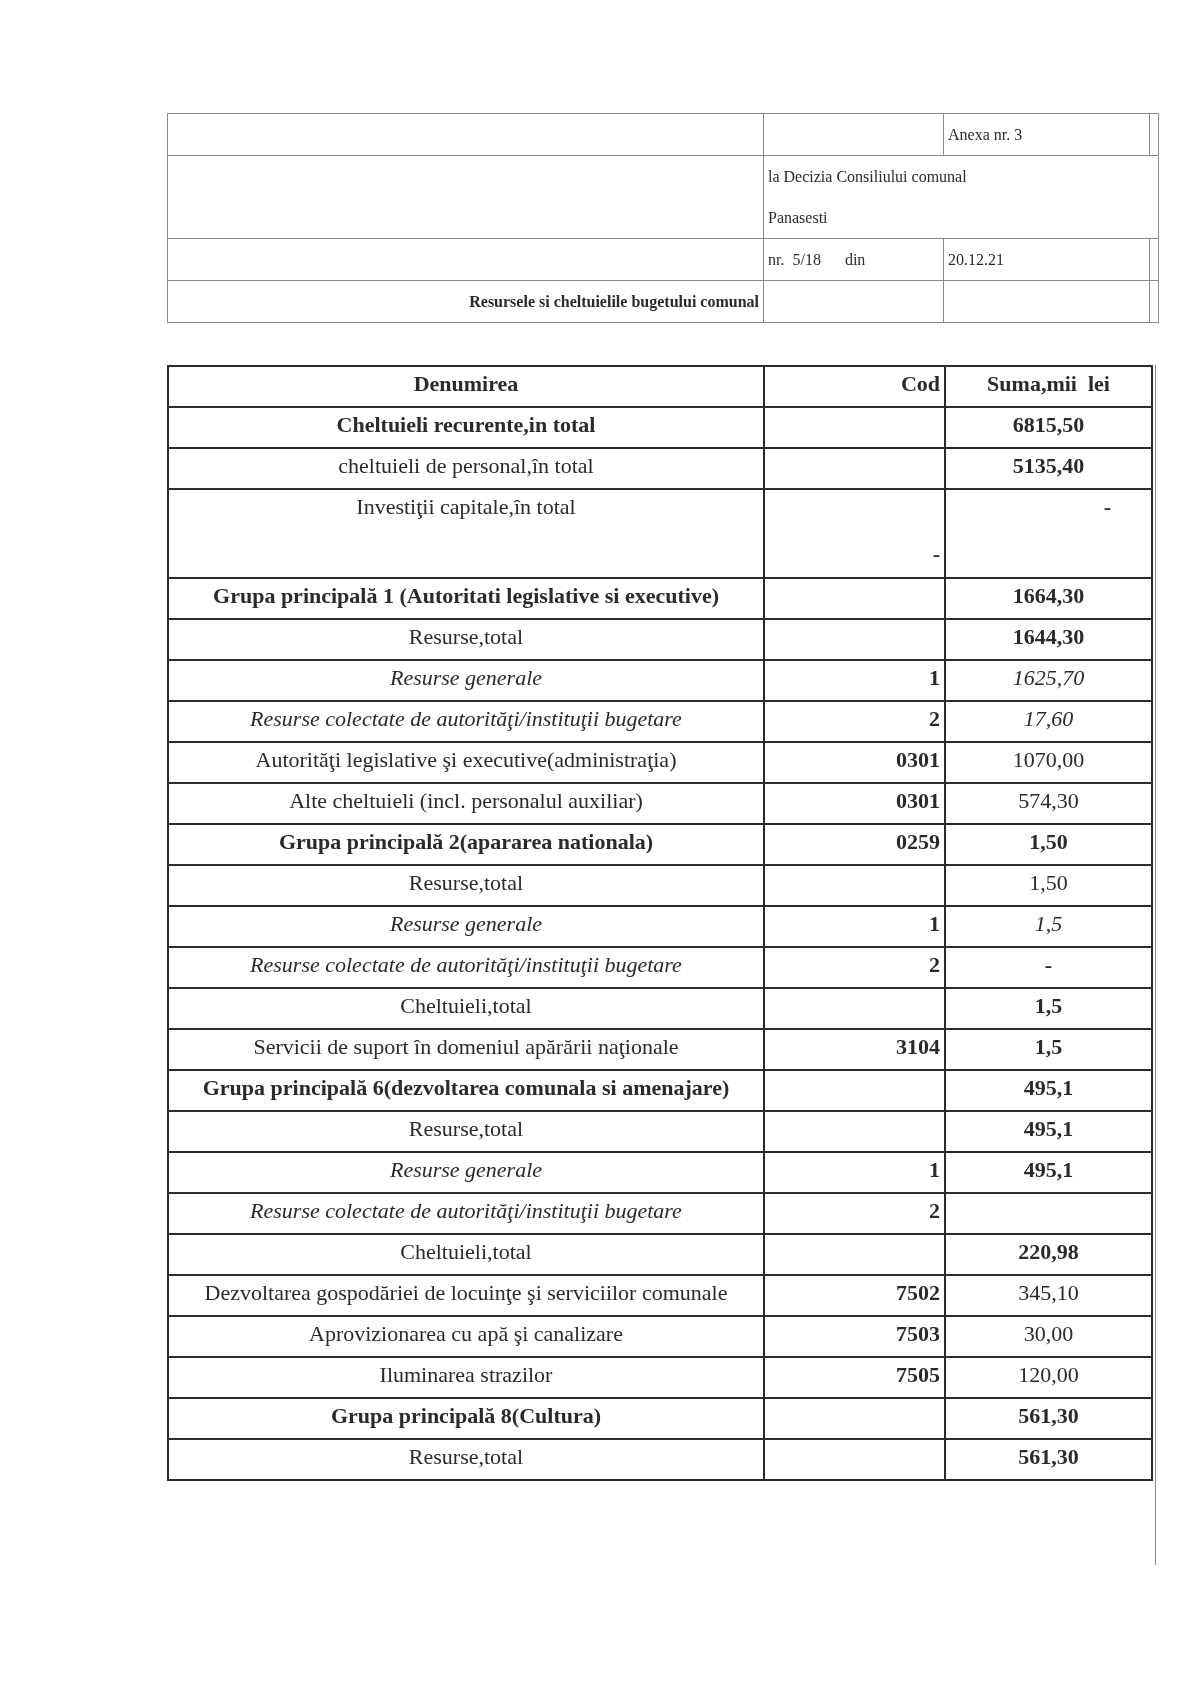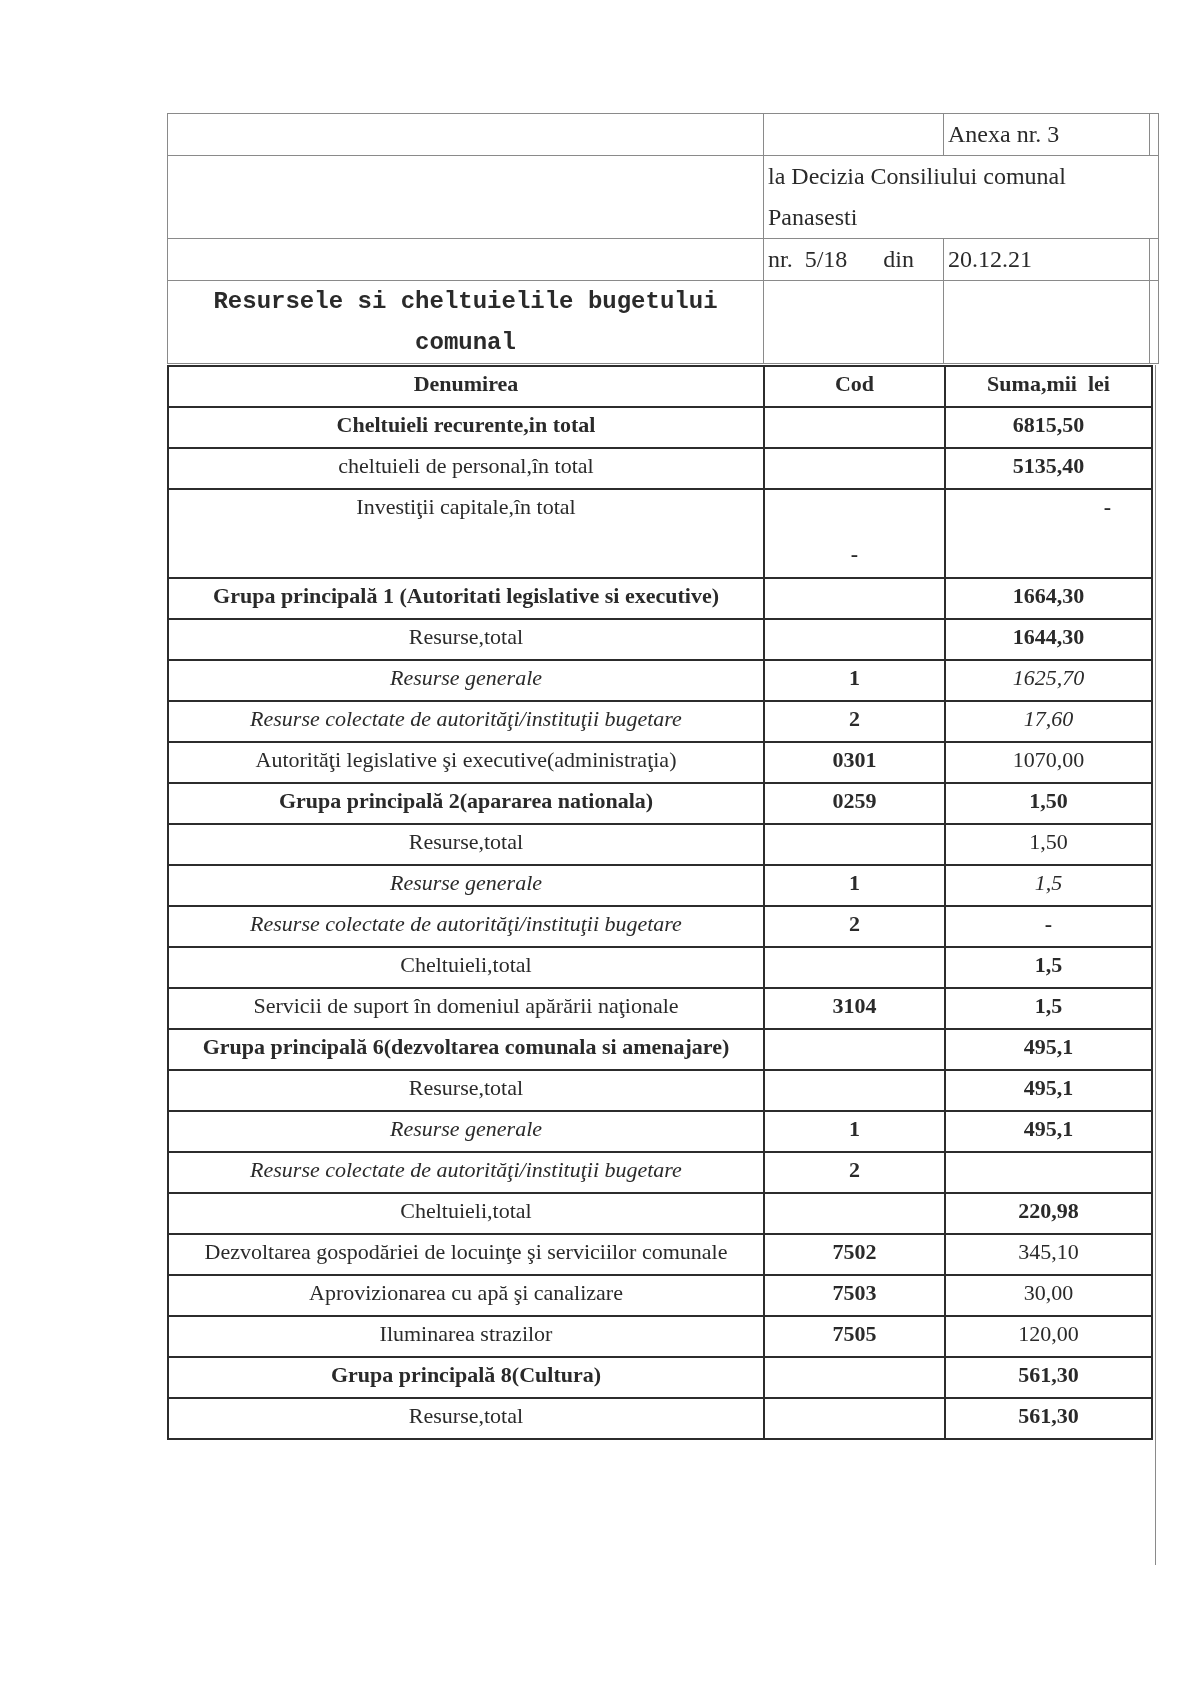--- a/index.html
+++ b/index.html
@@ -2,34 +2,34 @@
 <html><head>
 <meta charset="utf-8">
 <style>
   html, body { margin: 0; padding: 0; background: #ffffff; }
   body { width: 1190px; height: 1683px; position: relative; overflow: hidden;
          font-family: "Liberation Serif", "DejaVu Serif", serif; color: #2a2a2a; }
   .page { position: absolute; left: 0; top: 0; width: 1190px; height: 1683px; }
 
   
   .hdr { position: absolute; left: 167px; top: 113px; width: 989px; border-collapse: collapse; table-layout: fixed; }
-  .hdr td { border: 1px solid #8a8a8a; font-size: 24px; padding: 0 4px; vertical-align: top; line-height: 41px; height: 41px; }
+  .hdr td { border: 1px solid #8a8a8a; font-size: 16px; padding: 0 4px; vertical-align: top; line-height: 41px; height: 41px; }
   .hdr td.c1 { width: 587px; }
   .hdr td.c2 { width: 171px; }
   .hdr td.c3 { width: 197px; }
   .hdr td.c4 { width: 8px; padding: 0; }
   .hdr .tall { height: 82px; margin-left: 25px; }
-  .hdr .bold { font-weight: bold; text-align: center; font-family: Liberation Mono, monospace; }
+  .hdr .bold { font-weight: bold; text-align: right; }
   .hdr .right { text-align: left; }
 
   
   .main { position: absolute; left: 167px; top: 365px; width: 982px; border-collapse: collapse; table-layout: fixed; }
   .main td { border: 2px solid #2c2c2c; font-size: 22px; height: 39px; padding: 0 4px; vertical-align: top; line-height: 34px; text-align: center; }
   .main td.c1 { width: 586px; }
-  .main td.c2 { width: 171px; }
+  .main td.c2 { width: 171px; text-align: right; }
   .main td.c3 { width: 197px; }
   .main tr.double td { height: 81px; }
   .main .b { font-weight: bold; }
   .main .i { font-style: italic; }
   .main .dash-bottom { vertical-align: bottom; padding-bottom: 6px; }
   .main .dash-right { text-align: right; padding-right: 40px; }
 
   
   .outer-line { position: absolute; left: 1155px; top: 365px; width: 1px; height: 1200px; background: #8a8a8a; }
 </style>
@@ -111,20 +111,25 @@
           <td class="c1 i">Resurse colectate de autorităţi/instituţii bugetare</td>
           <td class="c2 b">2</td>
           <td class="c3 i">17,60</td>
         </tr>
         <tr>
           <td class="c1 ">Autorităţi legislative şi executive(administraţia)</td>
           <td class="c2 b">0301</td>
           <td class="c3 ">1070,00</td>
         </tr>
         <tr>
+          <td class="c1 ">Alte cheltuieli (incl. personalul auxiliar)</td>
+          <td class="c2 b">0301</td>
+          <td class="c3 ">574,30</td>
+        </tr>
+        <tr>
           <td class="c1 b">Grupa principală 2(apararea nationala)</td>
           <td class="c2 b">0259</td>
           <td class="c3 b">1,50</td>
         </tr>
         <tr>
           <td class="c1 ">Resurse,total</td>
           <td class="c2 b"></td>
           <td class="c3 ">1,50</td>
         </tr>
         <tr>

